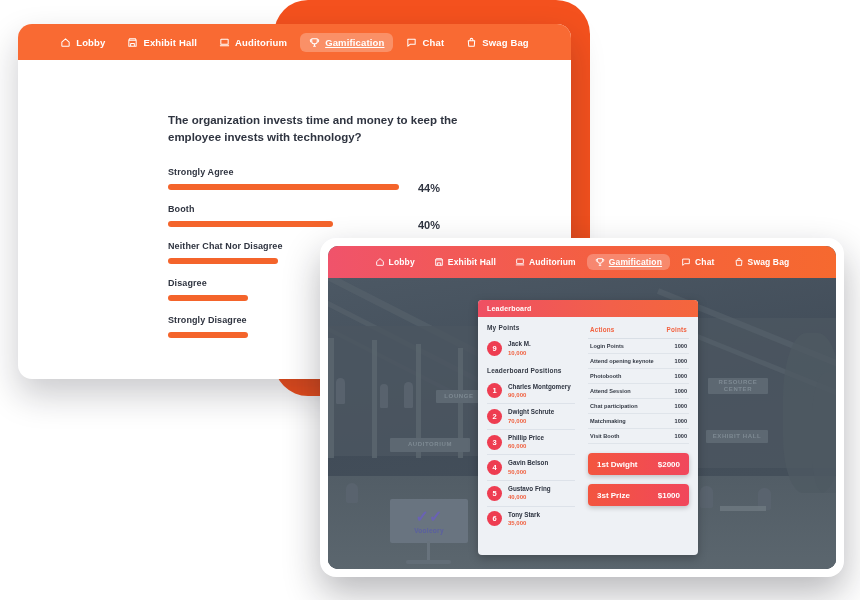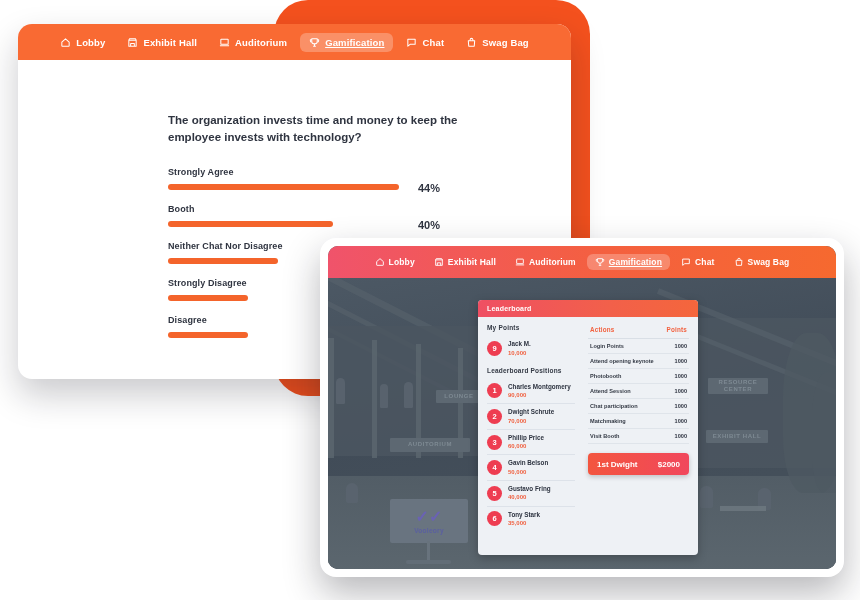--- a/index.html
+++ b/index.html
@@ -313,30 +313,30 @@
           <div class="poll-pct">40%</div>
         </div>
         <div class="poll-row">
           <div class="poll-label">Neither Chat Nor Disagree</div>
           <div class="poll-track">
             <div class="poll-fill" id="bar2" style="width: 110px;"></div>
           </div>
           <div class="poll-pct"></div>
         </div>
         <div class="poll-row">
+          <div class="poll-label">Disagree</div>
+          <div class="poll-track">
+            <div class="poll-fill" id="bar3" style="width: 80px;"></div>
+          </div>
+          <div class="poll-pct"></div>
+        </div>
+        <div class="poll-row">
           <div class="poll-label">Strongly Disagree</div>
           <div class="poll-track">
             <div class="poll-fill" id="bar4" style="width: 80px;"></div>
-          </div>
-          <div class="poll-pct"></div>
-        </div>
-        <div class="poll-row">
-          <div class="poll-label">Disagree</div>
-          <div class="poll-track">
-            <div class="poll-fill" id="bar3" style="width: 80px;"></div>
           </div>
           <div class="poll-pct"></div>
         </div>
       </div>
     </div>
   </div>
 
   <div class="win2">
     <div class="win2-inner">
 
@@ -530,20 +530,24 @@
             <div class="act-row">
               <span>Visit Booth</span>
               <span class="pts">1000</span>
             </div>
 
             <div class="prizes">
               <div class="prize">
                 <span>1st Dwight</span>
                 <span>$2000</span>
               </div>
+              <div class="prize">
+                <span>3st Prize</span>
+                <span>$1000</span>
+              </div>
             </div>
           </div>
 
         </div>
       </div>
 
     </div>
   </div>
 </div>
 

